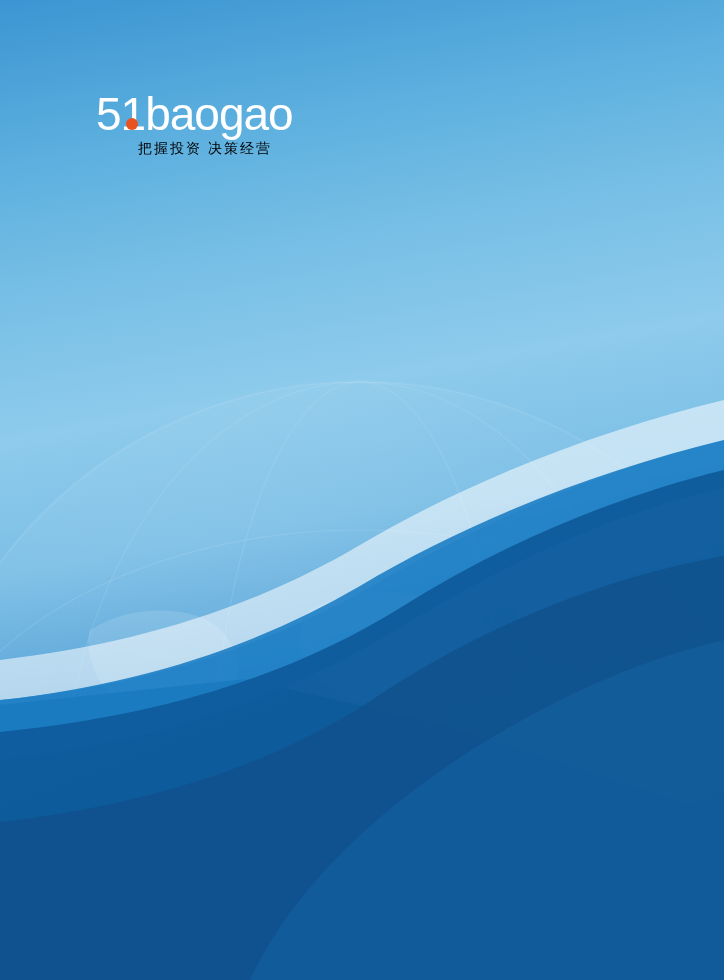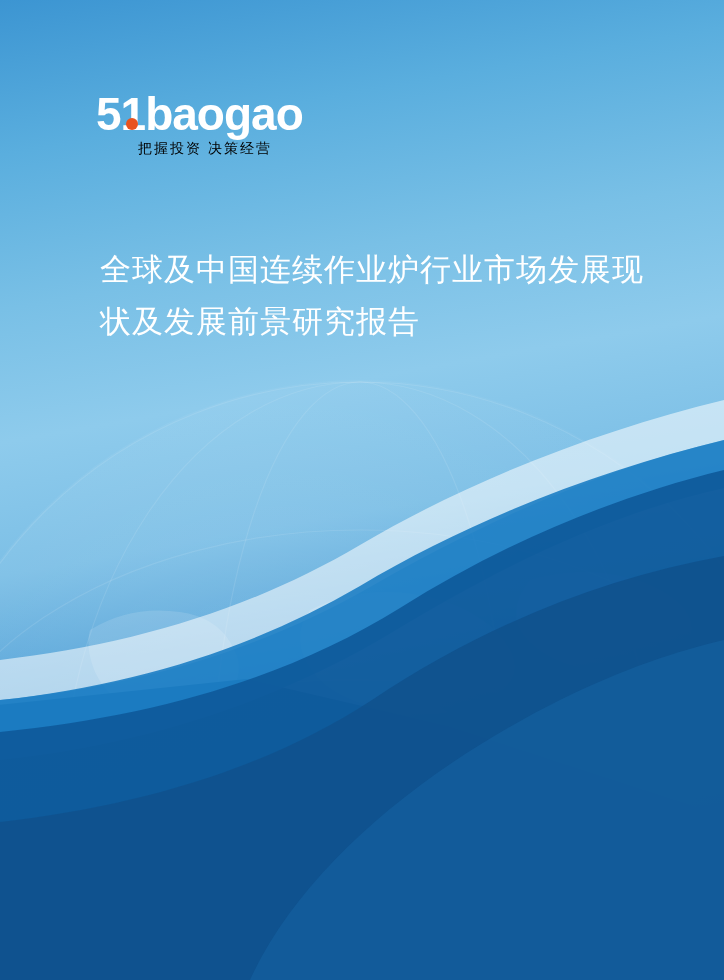--- a/index.html
+++ b/index.html
@@ -70,21 +70,21 @@
     left: 96px;
     top: 88px;
     width: 260px;
     height: 76px;
   }
   .logo-text {
     position: absolute;
     left: 0;
     top: 0;
     font-size: 46px;
-    font-weight: bold;
+    font-weight: normal;
     color: #ffffff;
     letter-spacing: -1px;
     line-height: 52px;
     white-space: nowrap;
   }
   .logo-dot {
     position: absolute;
     left: 30px;
     top: 30px;
     width: 12px;
@@ -155,15 +155,14 @@
   </svg>
 
   <div class="logo">
     <div class="logo-text">
       <span>51</span><span>baogao</span>
     </div>
     <div class="logo-dot"></div>
     <div class="logo-sub">把握投资 决策经营</div>
   </div>
 
-  <div class="title">全球及中国连续作业炉行业市场发展现状及发展前景研究报告</div>
 
 </div>
 
 </body></html>

